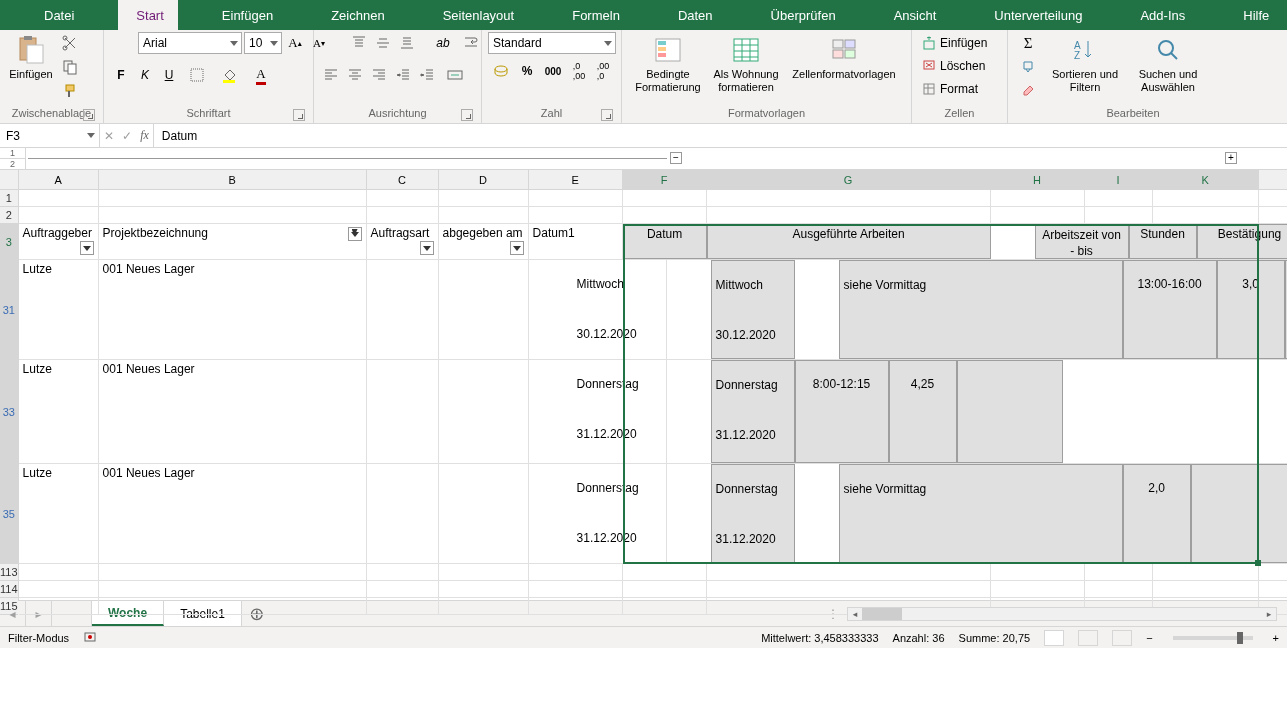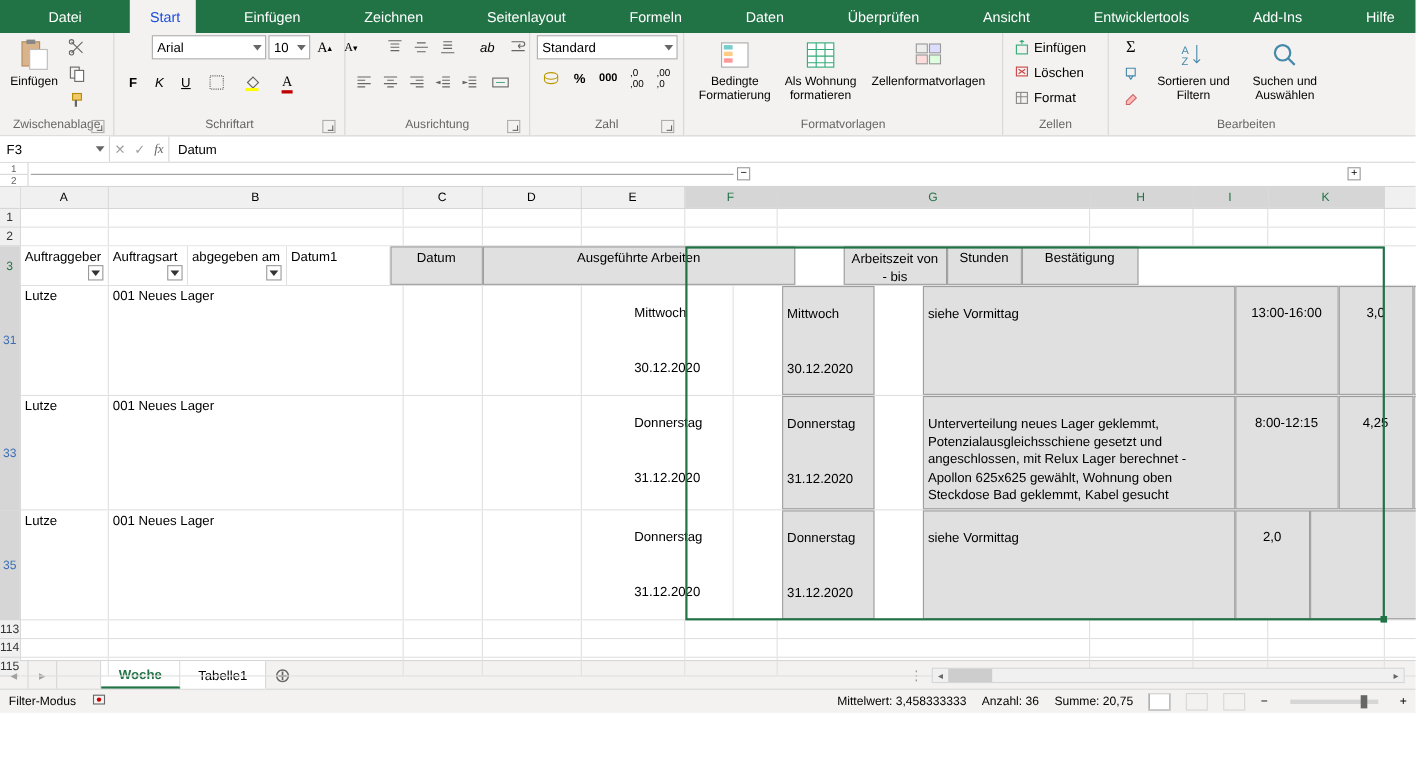--- a/index.html
+++ b/index.html
@@ -1,21 +1,21 @@
 <!DOCTYPE html>
 <html><head>
 <meta charset="utf-8">
 <style>
 * { margin: 0; padding: 0; box-sizing: border-box; font-family: 'Segoe UI', Tahoma, sans-serif; }
 body { background: #fff; font-size: 12px; overflow: hidden; width: 1287px; height: 706px; }
 
 
 .tabstrip { background: #217346; height: 30px; display: flex; align-items: stretch; }
 .tab { color: #fff; padding: 0 14px; display: flex; align-items: center; font-size: 13px; cursor: pointer; margin-left: 30px; }
-.tab.active { background: #f3f2f1; color: #1d4ed8; padding-left: 18px; }
+.tab.active { background: #f3f2f1; color: #701a75; padding-left: 18px; }
 .tellme { display: flex; align-items: center; gap: 8px; margin-left: 10px; }
 .tellme svg { fill: none; stroke: #fff; }
 
 
 .ribbon { background: #f3f2f1; height: 94px; display: flex; border-bottom: 1px solid #d6d6d6; }
 .group { border-right: 1px solid #d6d6d6; padding: 2px 6px 0 6px; display: flex; flex-direction: column; justify-content: space-between; position: relative; }
 .group-body { display: flex; align-items: flex-start; gap: 3px; flex: 1; }
 .group-label { text-align: center; font-size: 11px; color: #666; padding: 2px 0 4px; position: relative; }
 .dlauncher { position: absolute; right: 2px; bottom: 2px; width: 12px; height: 12px; border: 1px solid #adadad; cursor: pointer; }
 .dlauncher::after { content: ''; position: absolute; right: 1px; bottom: 1px; width: 4px; height: 4px; border-right: 1px solid #666; border-bottom: 1px solid #666; }
@@ -111,21 +111,21 @@
 <div class="tabstrip">
   <div class="tab">Datei</div>
   <div class="tab active">Start</div>
   <div class="tab">Einfügen</div>
   <div class="tab">Zeichnen</div>
   <div class="tab">Seitenlayout</div>
   <div class="tab">Formeln</div>
   <div class="tab">Daten</div>
   <div class="tab">Überprüfen</div>
   <div class="tab">Ansicht</div>
-  <div class="tab">Entwicklertools</div>
+  <div class="tab">Unterverteilung</div>
   <div class="tab">Add-Ins</div>
   <div class="tab">Hilfe</div>
 </div>
 
 <div class="ribbon">
 
   <div class="group" style="width:104px">
     <div class="group-body">
       <div class="bigbtn">
         <div class="ico">
@@ -481,20 +481,21 @@
         <div class="cell cE"></div>
         <div class="cell cF"></div>
         <div class="cell cG"></div>
         <div class="cell cH"></div>
         <div class="cell cI"></div>
         <div class="cell cK"></div>
       </div>
 
     <div class="datarow" style="height:36px">
       <div class="cell cA hdr"><span>Auftraggeber</span><div class="filter-btn"></div></div>
+      <div class="cell cB hdr"><span>Projektbezeichnung</span><div class="filter-btn active"></div></div>
       <div class="cell cC hdr"><span>Auftragsart</span><div class="filter-btn"></div></div>
       <div class="cell cD hdr"><span>abgegeben am</span><div class="filter-btn"></div></div>
       <div class="cell cE hdr"><span>Datum1</span></div>
       <div class="cell cF sel-area thickborder tac"><span>Datum</span></div>
       <div class="cell cG sel-area thickborder tac"><span>Ausgeführte Arbeiten</span></div>
       <div class="cell cH sel-area thickborder tac ml"><span>Arbeitszeit von - bis</span></div>
       <div class="cell cI sel-area thickborder tac"><span>Stunden</span></div>
       <div class="cell cK sel-area thickborder tac"><span>Bestätigung</span></div>
     </div>
 
@@ -528,23 +529,20 @@
       <div class="cell cB">001 Neues Lager</div>
       <div class="cell cC"></div>
       <div class="cell cD"></div>
       <div class="cell cE ml">
           <div style="margin-top:14px">Donnerstag</div>
           <div style="margin-top:34px">31.12.2020</div>
         </div>
       <div class="cell cF sel-area thickborder ml">
           <div style="margin-top:14px">Donnerstag</div>
           <div style="margin-top:34px">31.12.2020</div>
-        </div>
-      <div class="cell cG sel-area thickborder ml">
-          <div style="margin-top:14px">Unterverteilung neues Lager geklemmt, Potenzialausgleichsschiene gesetzt und angeschlossen, mit Relux Lager berechnet - Apollon 625x625 gewählt, Wohnung oben Steckdose Bad geklemmt, Kabel gesucht</div>
         </div>
       <div class="cell cH sel-area thickborder tac">
           <div style="margin-top:14px">8:00-12:15</div>
         </div>
       <div class="cell cI sel-area thickborder tac">
           <div style="margin-top:14px">4,25</div>
         </div>
       <div class="cell cK sel-area thickborder"></div>
     </div>
 

